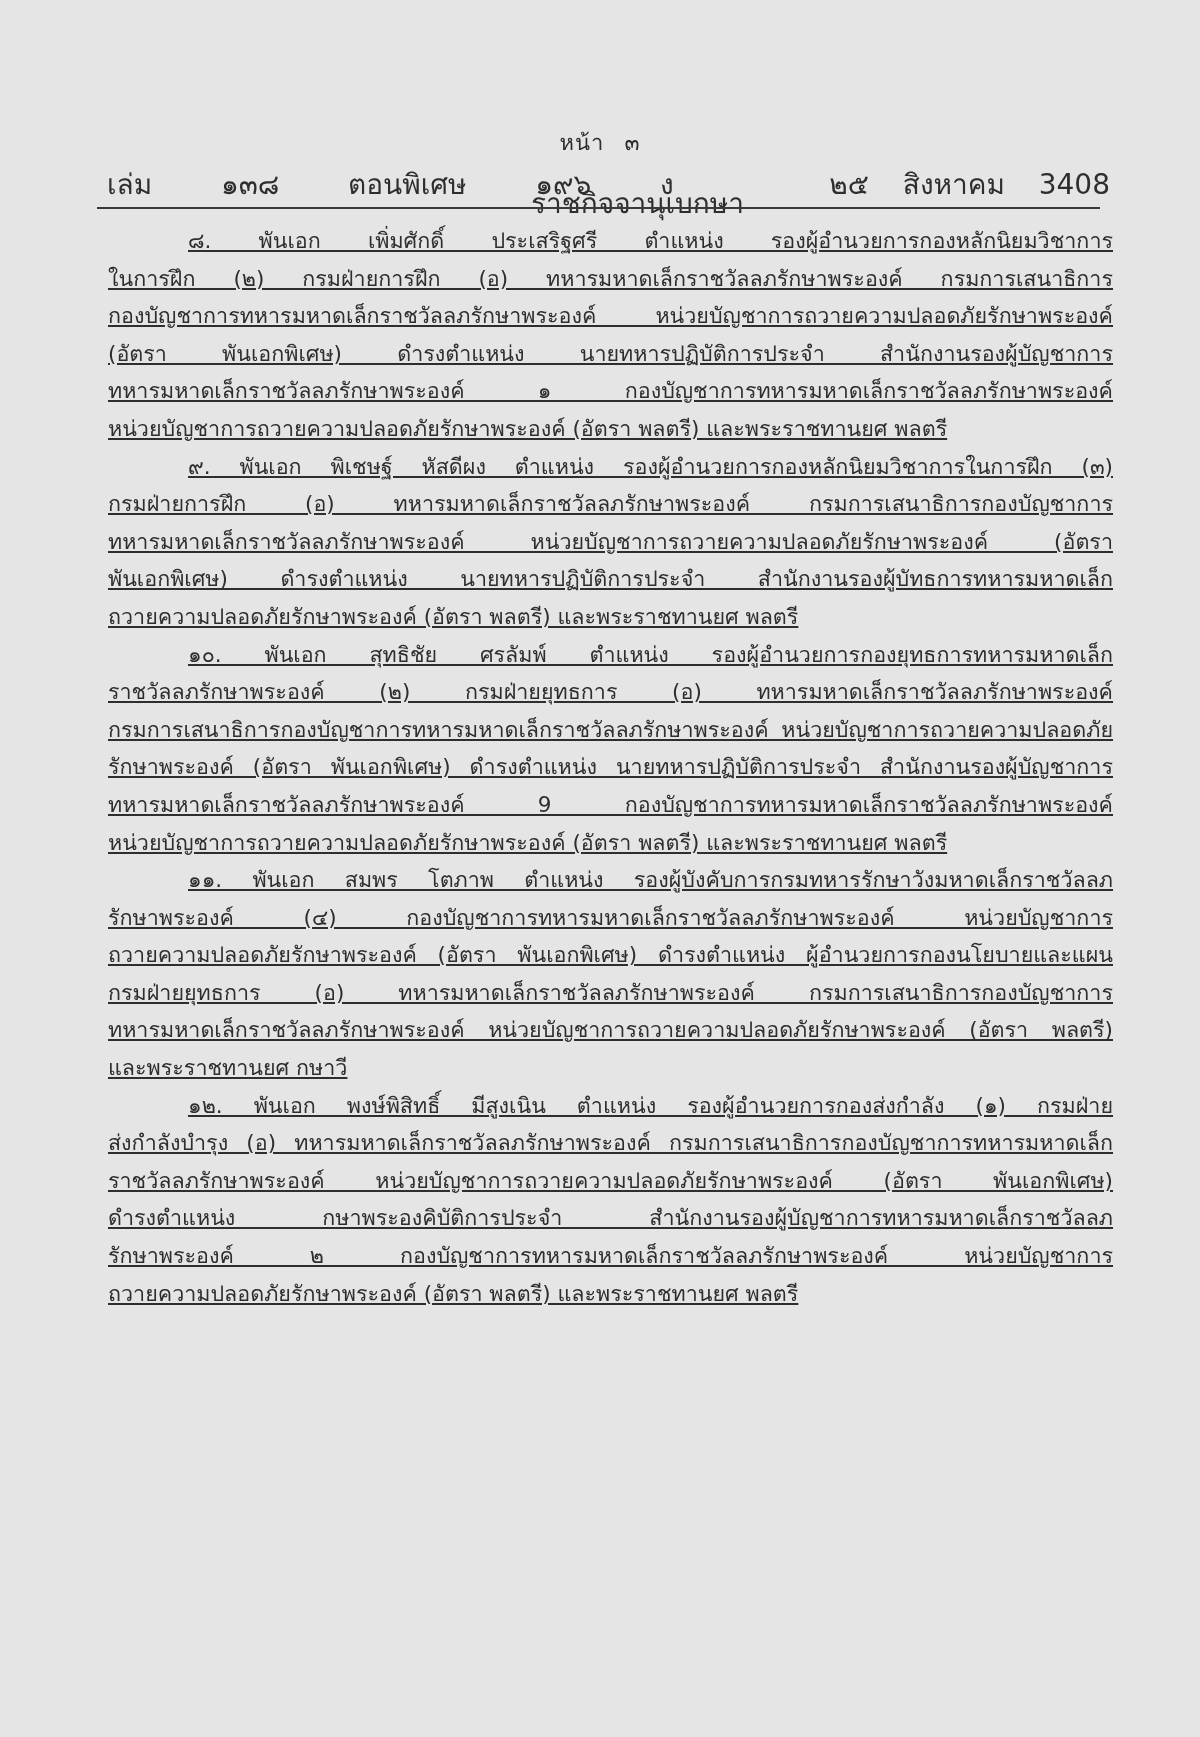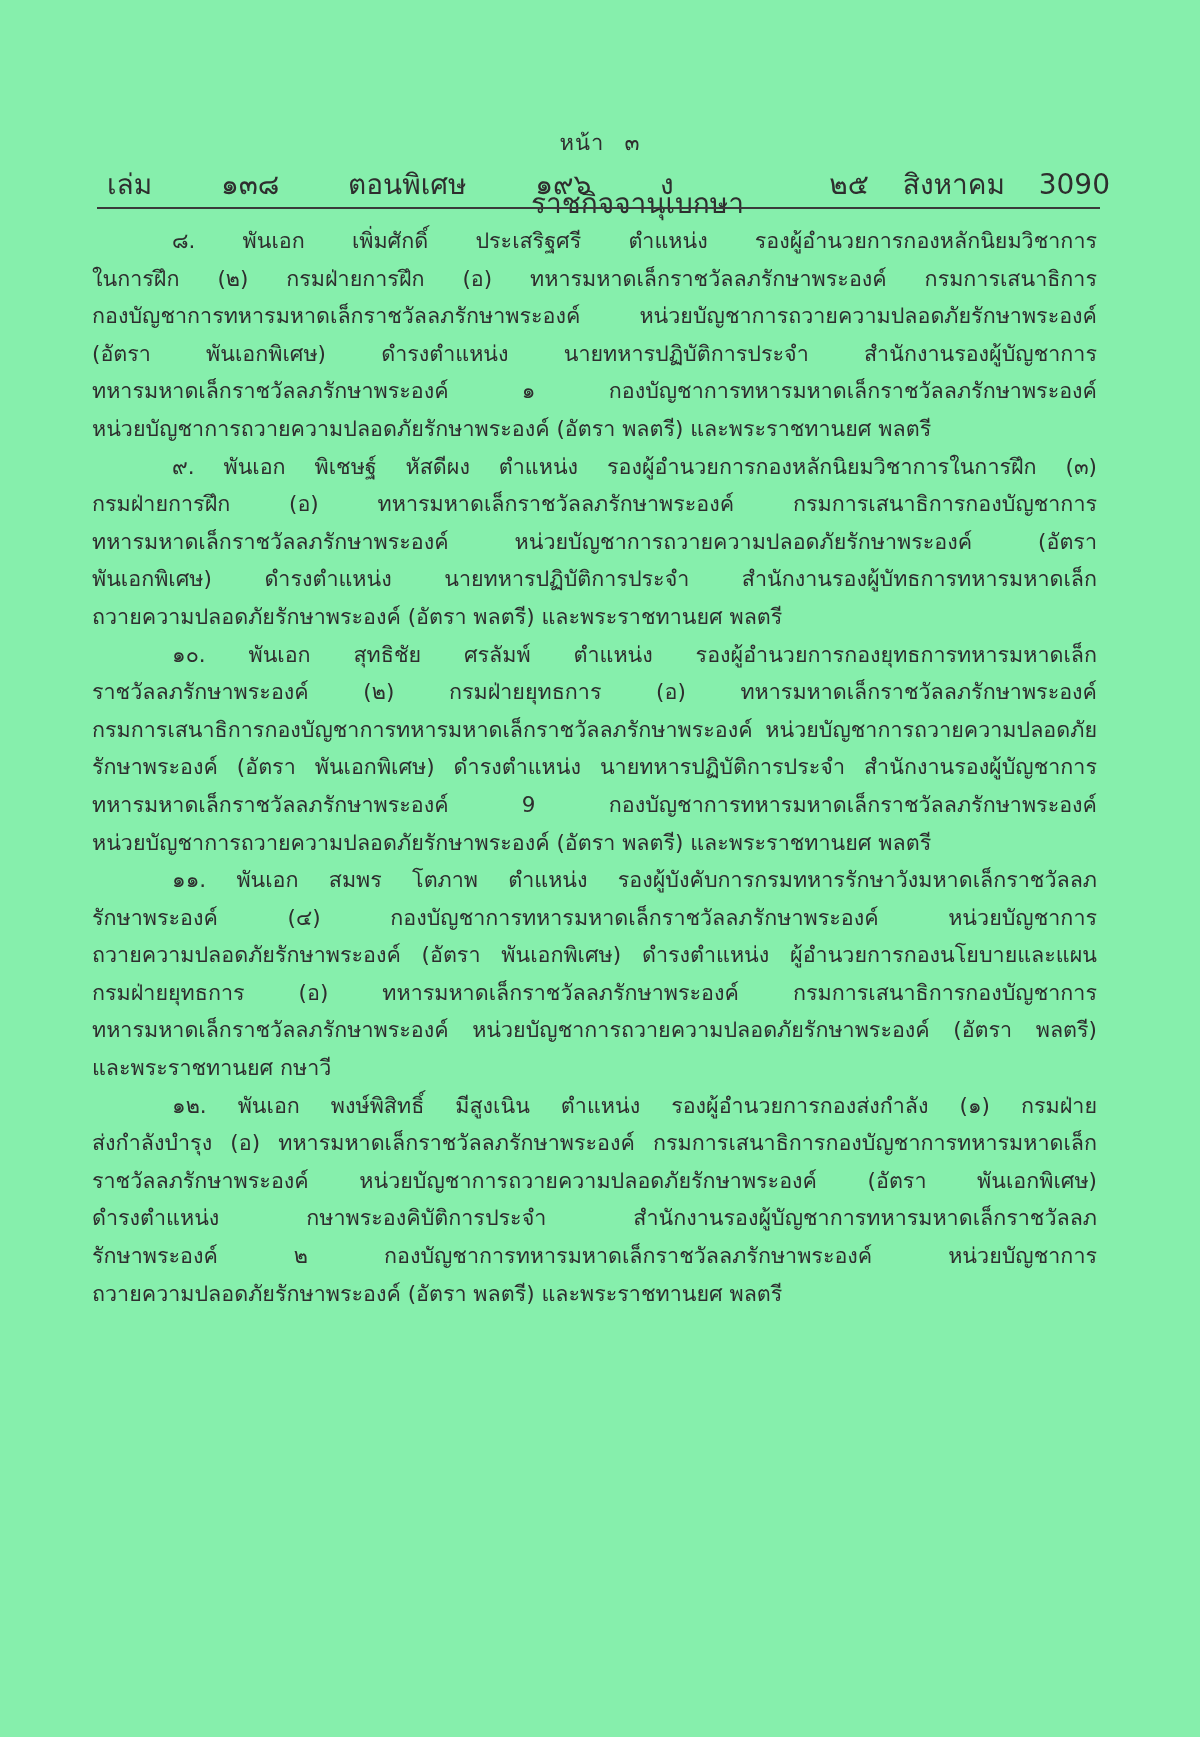--- a/index.html
+++ b/index.html
@@ -14,21 +14,21 @@
       overflow: hidden;
       font-family: "DejaVu Sans", "Liberation Sans", sans-serif;
       color: #2e2e2e;
     }
     .page {
       position: absolute;
       left: 0;
       top: 0;
       width: 1200px;
       height: 1737px;
-      background: #86efac;
+      background: #e5e5e5;
     }
     .page-number {
       position: absolute;
       top: 128px;
       left: 0;
       width: 1200px;
       text-align: center;
       font-size: 22px;
       line-height: 30px;
       letter-spacing: 1px;
@@ -68,22 +68,23 @@
       position: absolute;
       top: 207px;
       left: 97px;
       width: 1003px;
       height: 0;
       border-top: 2px solid #3a3a3a;
     }
     .body {
       position: absolute;
       top: 222px;
-      left: 92px;
+      left: 108px;
       width: 1005px;
+      text-decoration: underline;
     }
     .line {
       display: block;
       height: 37.6px;
       line-height: 37.6px;
       font-size: 21.5px;
       text-align: justify;
       text-align-last: justify;
       white-space: normal;
       overflow: hidden;
@@ -101,21 +102,21 @@
 <div class="page">
 
   <div class="page-number">
     <span>หน้า</span>
     <span>๓</span>
   </div>
 
   <div class="header-row">
     <div class="header-left">เล่ม   ๑๓๘   ตอนพิเศษ   ๑๙๖   ง</div>
     <div class="header-center">ราชกิจจานุเบกษา</div>
-    <div class="header-right">๒๕  สิงหาคม  3090</div>
+    <div class="header-right">๒๕  สิงหาคม  3408</div>
   </div>
   <div class="header-rule"></div>
 
   <div class="body">
 
     <div>
       <span class="line first">๘. พันเอก เพิ่มศักดิ์ ประเสริฐศรี ตำแหน่ง รองผู้อำนวยการกองหลักนิยมวิชาการ</span>
       <span class="line">ในการฝึก (๒) กรมฝ่ายการฝึก (อ) ทหารมหาดเล็กราชวัลลภรักษาพระองค์ กรมการเสนาธิการ</span>
       <span class="line">กองบัญชาการทหารมหาดเล็กราชวัลลภรักษาพระองค์ หน่วยบัญชาการถวายความปลอดภัยรักษาพระองค์</span>
       <span class="line">(อัตรา พันเอกพิเศษ) ดำรงตำแหน่ง นายทหารปฏิบัติการประจำ สำนักงานรองผู้บัญชาการ</span>

